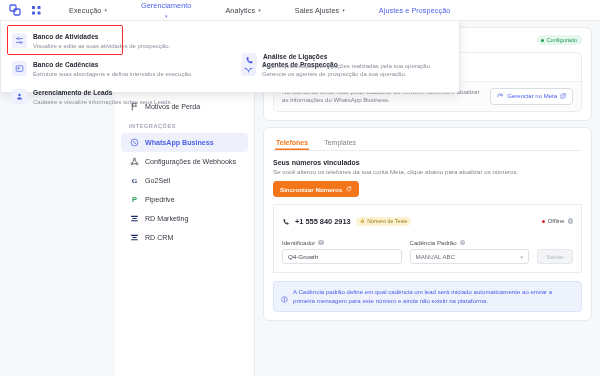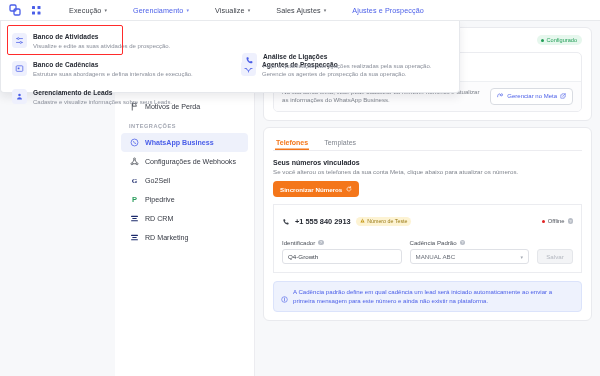--- a/index.html
+++ b/index.html
@@ -12,26 +12,26 @@
   .app { position: relative; width: 600px; height: 376px; background: #f7f8fa; }
 
   
   .topnav {
     position: absolute; top: 0; left: 0; width: 600px; height: 21px;
     background: #ffffff; border-bottom: 1px solid #e8eaed;
     display: flex; align-items: center; gap: 0px; z-index: 30;
   }
   .brand-logo { margin-left: 8px; width: 13px; height: 13px; display: flex; align-items: center; justify-content: center; }
   .grid-icon { margin-left: 9px; width: 12px; height: 12px; display: flex; align-items: center; justify-content: center; }
-  .nav-items { display: flex; align-items: center; margin-left: 18px; gap: 8px; justify-content: flex-end; }
+  .nav-items { display: flex; align-items: center; margin-left: 18px; gap: 16px; justify-content: flex-end; }
   .nav-item {
     font-size: 7.2px; color: #3b3f47; padding: 0 9px; white-space: nowrap;
     display: flex; align-items: center; gap: 3px; cursor: pointer; letter-spacing: .1px;
   }
-  .nav-item.blue { color: #4a5ee8; }
+  .nav-item.blue { color: #4a5ee8; flex-direction: column; }
   .caret { font-size: 5px; opacity: .75; position: relative; top: -.5px;}
 
   
   .dropdown {
     position: absolute; top: 21px; left: 0; width: 460px; height: 72px;
     background: #ffffff; border: 1px solid #e6e8ec; border-top: none;
     border-radius: 0 0 4px 4px; box-shadow: 0 4px 10px rgba(20,25,40,.09);
     z-index: 25; padding: 6px 0 0 0;
   }
   .dd-grid { display: grid; grid-template-columns: 1fr 1fr; column-gap: 0px; row-gap: 0px; }
@@ -165,21 +165,21 @@
     <div class="nav-items">
       <div class="nav-item">
         <span>Execução</span>
         <span class="caret">▾</span>
       </div>
       <div class="nav-item blue">
         <span>Gerenciamento</span>
         <span class="caret">▾</span>
       </div>
       <div class="nav-item">
-        <span>Visualize</span>
+        <span>Analytics</span>
         <span class="caret">▾</span>
       </div>
       <div class="nav-item">
         <span>Sales Ajustes</span>
         <span class="caret">▾</span>
       </div>
       <div class="nav-item blue">
         <span>Ajustes e Prospecção</span>
       </div>
     </div>
@@ -256,33 +256,33 @@
     <div class="side-item">
       <span class="s-ico">
         <svg width="9" height="9" viewBox="0 0 12 12">
             <g fill="#1b2a6b">
               <rect x="1.4" y="2.4" width="9.2" height="1.5" rx=".7"></rect>
               <rect x="3" y="5.3" width="6" height="1.5" rx=".7"></rect>
               <rect x="1.4" y="8.2" width="9.2" height="1.5" rx=".7"></rect>
             </g>
           </svg>
       </span>
-      <span>RD CRM</span>
+      <span>RD Marketing</span>
     </div>
     <div class="side-item">
       <span class="s-ico">
         <svg width="9" height="9" viewBox="0 0 12 12">
             <g fill="#1b2a6b">
               <rect x="1.4" y="2.4" width="9.2" height="1.5" rx=".7"></rect>
               <rect x="3" y="5.3" width="6" height="1.5" rx=".7"></rect>
               <rect x="1.4" y="8.2" width="9.2" height="1.5" rx=".7"></rect>
             </g>
           </svg>
       </span>
-      <span>RD Marketing</span>
+      <span>RD CRM</span>
     </div>
   </div>
 
   <div class="main">
 
     <div class="card">
       <div class="badge-config">
         <span class="dot-green"></span>
         <span>Configurado</span>
       </div>

